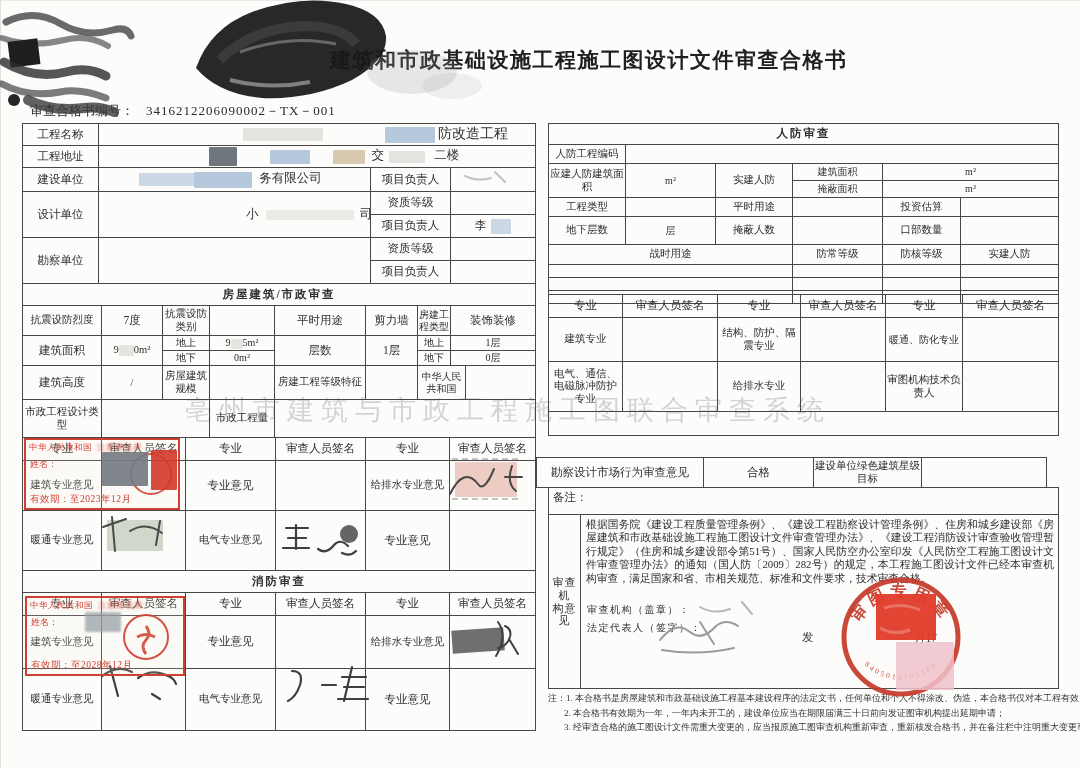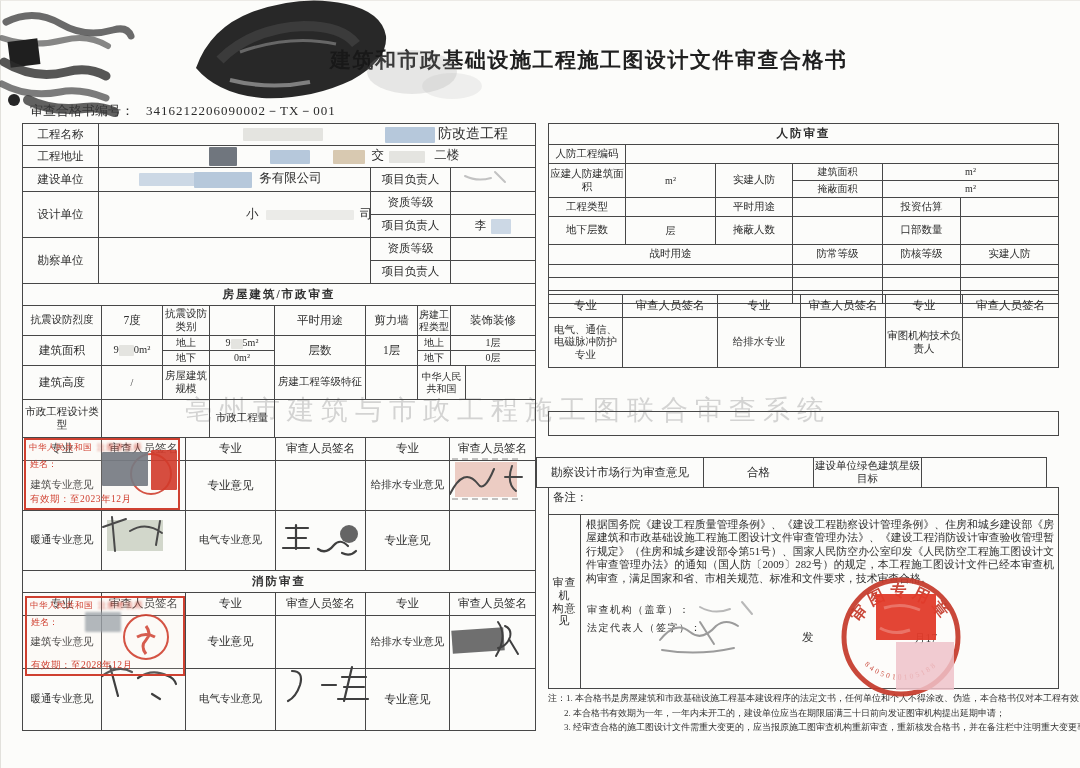--- a/index.html
+++ b/index.html
@@ -343,20 +343,28 @@
     </colgroup>
 <tbody>
       <tr style="height:23px">
   <td>专业</td>
   <td>审查人员签名</td>
   <td>专业</td>
   <td>审查人员签名</td>
   <td>专业</td>
   <td>审查人员签名</td>
 </tr>
+<tr style="height:44px">
+  <td class="s105">建筑专业</td>
+  <td></td>
+  <td class="s105">结构、防护、隔震专业</td>
+  <td></td>
+  <td class="s10" style="white-space:nowrap;padding:0">暖通、防化专业</td>
+  <td></td>
+</tr>
 <tr style="height:50px">
   <td class="s105">电气、通信、电磁脉冲防护专业</td>
   <td></td>
   <td class="s105">给排水专业</td>
   <td></td>
   <td class="s105">审图机构技术负责人</td>
   <td></td>
 </tr>
 </tbody>
   </table>

